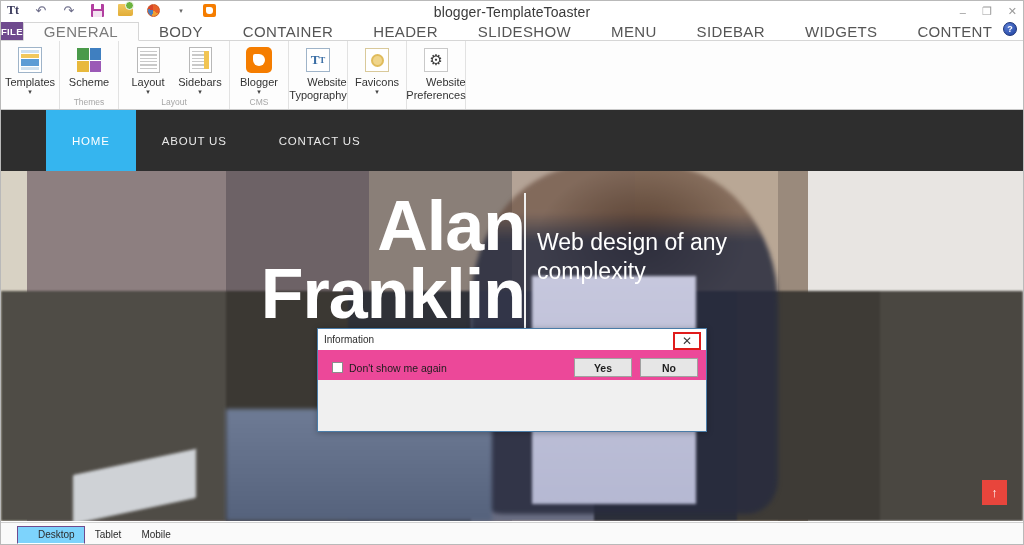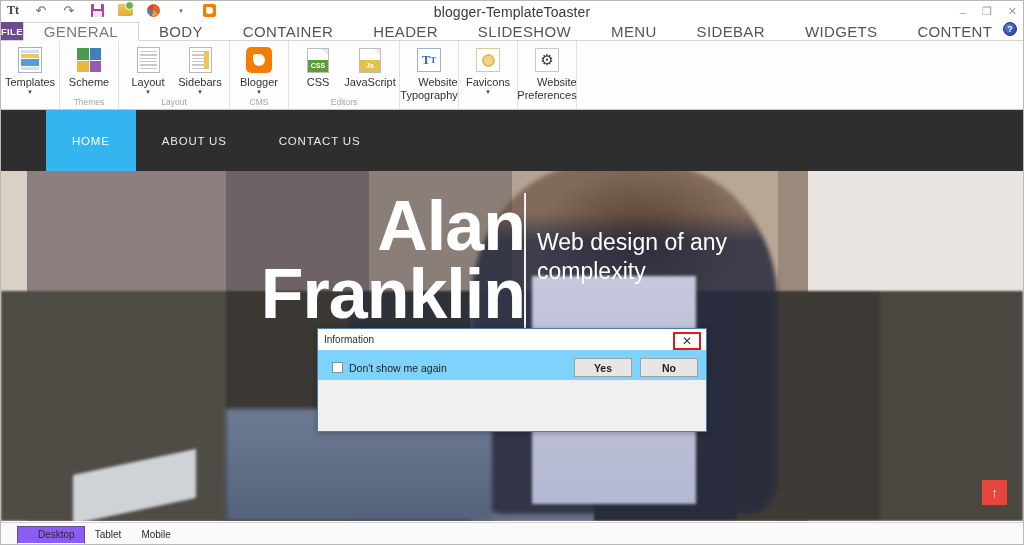--- a/index.html
+++ b/index.html
@@ -249,40 +249,40 @@
     width:28px; height:28px; border-radius:50%; flex:0 0 auto;
     background:radial-gradient(circle at 34% 28%, #9fd4f5 0%, #3a9ddc 45%, #0d5f9e 100%);
     border:1px solid #0a4d84; position:relative;
   }
   .dlg-icon::after {
     content:"i"; position:absolute; inset:0; display:flex; align-items:center; justify-content:center;
     color:#fff; font-family:"Liberation Serif", serif; font-style:italic; font-weight:700; font-size:17px;
   }
   .dlg-msg { font-size:10.5px; color:#1d1d1d; line-height:1.45; padding-top:2px; }
   .dlg-foot {
-    height:30px; background:#7dd3fc; display:flex; align-items:center;
+    height:30px; background:#ec4899; display:flex; align-items:center;
     padding:5px 8px 0 14px; gap:8px;
   }
   .chkwrap { display:flex; align-items:center; gap:6px; flex:1; font-size:10.5px; color:#1d1d1d; }
   .chk { width:11px; height:11px; border:1px solid #8c8c8c; background:#fff; }
   .dbtn {
     width:58px; height:19px; background:#e6e6e6; border:1px solid #a0a0a0;
     font-size:10.5px; color:#1d1d1d; display:flex; align-items:center; justify-content:center;font-weight:bold;
   }
 
   
   .statusbar {
     position:absolute; left:0; right:0; bottom:0; height:22px; background:#fafafa;
     border-top:1px solid #d0d0d0; display:flex; align-items:flex-end; padding-left:16px; gap:0;
   }
   .vtab {
     padding:2px 9px 3px; font-size:10px; color:#2b2b2b; border:1px solid transparent;
   }
   .vtab.active {
-    background:#8b5cf6; border:1px solid #6f4a8e; border-bottom-color:#fff;padding-left:20px;
+    background:#7dd3fc; border:1px solid #6f4a8e; border-bottom-color:#fff;padding-left:20px;
   }
 </style>
 </head>
 <body>
 
 <div id="app">
 
   <div class="titlebar">
     <div class="qat">
       <div class="qitem">
@@ -413,41 +413,20 @@
           <span class="glyph">
               <span class="ic-bloggerbig"></span>
             </span>
           <span class="lbl">Blogger</span>
           <span class="dd">▾</span>
         </div>
       </div>
       <div class="gtitle">CMS</div>
     </div>
 
-    <div class="rgroup">
-      <div class="ritems">
-        <div class="ritem">
-          <span class="glyph">
-            <span class="ic-file css">
-                <span class="bar">CSS</span>
-              </span>
-          </span>
-          <span class="lbl">CSS</span>
-        </div>
-        <div class="ritem">
-          <span class="glyph">
-            <span class="ic-file js">
-                <span class="bar">Js</span>
-              </span>
-          </span>
-          <span class="lbl">JavaScript</span>
-        </div>
-      </div>
-      <div class="gtitle">Editors</div>
-    </div>
 
     <div class="rgroup">
       <div class="ritems">
         <div class="ritem">
           <span class="glyph">
               <span class="ic-typo">T<sub style="font-size:9px">T</sub></span>
             </span>
           <span class="lbl">Website Typography</span>
         </div>
       </div>

